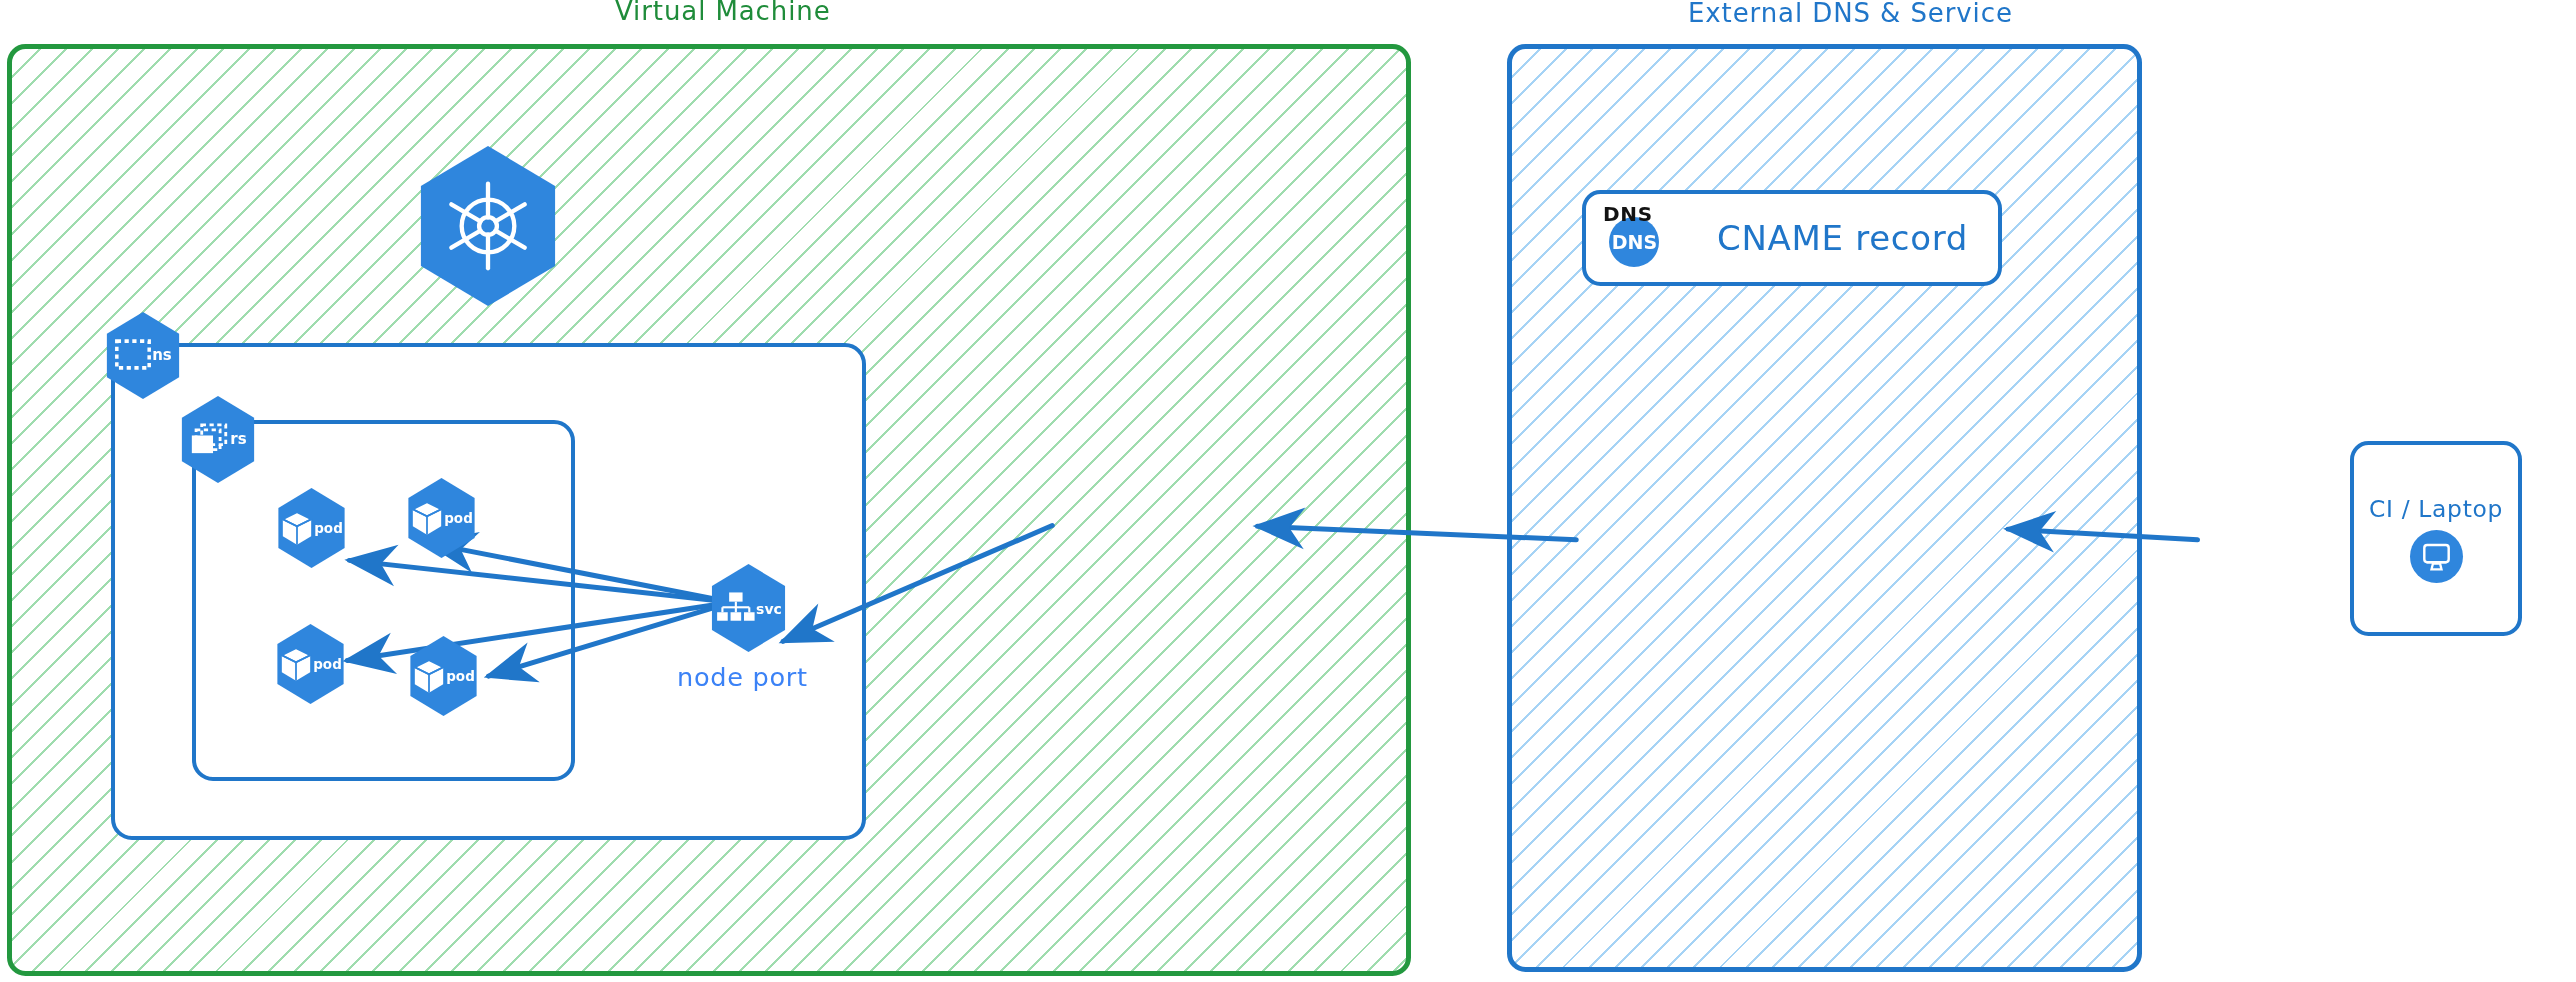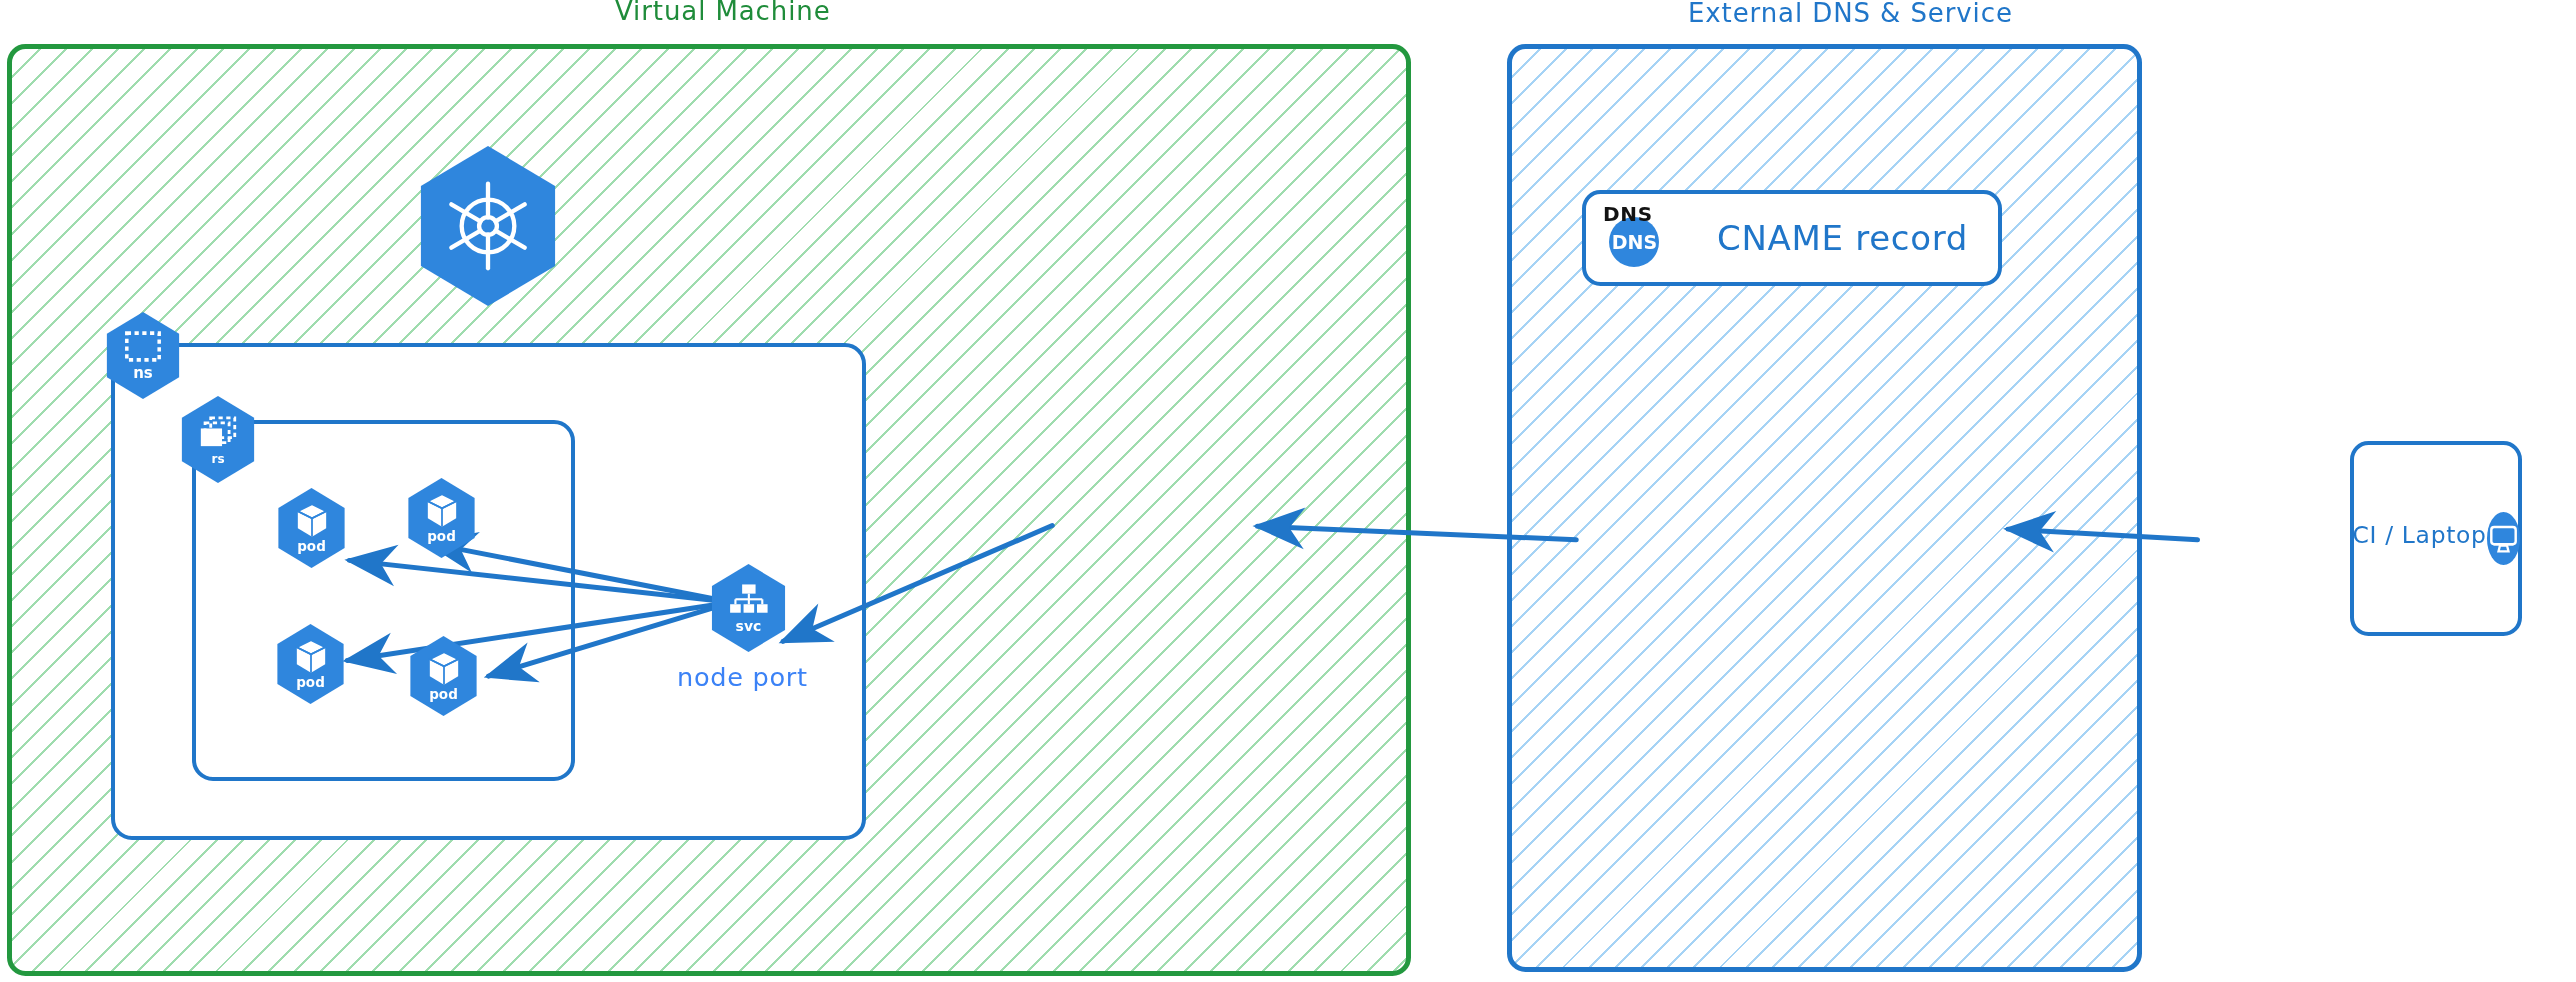--- a/index.html
+++ b/index.html
@@ -51,21 +51,21 @@
   }
   .lbl-green{color:#23983f;font-size:25.6px;letter-spacing:0.7px;}
   .lbl-blue{color:#2076c9;font-size:34px;letter-spacing:0.7px;}
 
   
   .hex{
     position:absolute;
     background:#2f86dd;
     clip-path:polygon(50% 0%,93% 25%,93% 75%,50% 100%,7% 75%,7% 25%);
     filter:drop-shadow(2.1px 2.8px 1.4px rgba(0,0,0,.22));
-    display:flex;flex-direction:column;align-items:center;justify-content:center;
+    display:flex;flex-direction:row;align-items:center;justify-content:center;
   }
   .hex .hexlabel{
     color:#ffffff;font-family:"DejaVu Sans", sans-serif;
     font-weight:600;line-height:1;
   }
 
   
   .hexicon{display:block;}
 
   
@@ -144,21 +144,21 @@
     </svg>
     <span class="hexlabel" style="font-size:15px;margin-top:0.7px;">ns</span>
   </div>
 
   <div class="hex" style="left:176px;top:396px;width:84px;height:87px;">
     <svg class="hexicon" width="41" height="36" viewBox="0 0 58 50" style="margin-bottom:1.4px;">
       <rect x="18" y="5" width="34" height="28" fill="none" stroke="#ffffff" stroke-width="4" stroke-dasharray="6 5"></rect>
       <rect x="10" y="12" width="34" height="28" fill="none" stroke="#ffffff" stroke-width="4" stroke-dasharray="6 5"></rect>
       <rect x="4" y="20" width="30" height="25" fill="#ffffff"></rect>
     </svg>
-    <span class="hexlabel" style="font-size:12px;margin-top:0.7px;">rs</span>
+    <span class="hexlabel" style="font-size:15px;margin-top:0.7px;">rs</span>
   </div>
 
   <div class="hex" style="left:273px;top:488px;width:77px;height:80px;">
     <svg class="hexicon" width="34" height="37" viewBox="0 0 48 52">
       <path d="M24 3 L44 13 L44 37 L24 49 L4 37 L4 13 Z" fill="#ffffff"></path>
       <path d="M24 3 L44 13 L24 23 L4 13 Z" fill="#ffffff" stroke="#2f86dd" stroke-width="2.5"></path>
       <path d="M24 23 L24 49" stroke="#2f86dd" stroke-width="2.5"></path>
       <path d="M4 13 L24 23 L44 13" fill="none" stroke="#2f86dd" stroke-width="2.5"></path>
     </svg>
     <span class="hexlabel" style="font-size:13.5px;margin-top:1.4px;">pod</span>
@@ -216,21 +216,21 @@
 
   <div class="nodebox blueline" style="left:1582px;top:190px;width:420px;height:96px;justify-content:flex-start;">
     <div class="circbadge" style="left:23.4px;top:23.4px;width:50px;height:50px;font-size:19px;">
       <span>DNS</span>
     </div>
     <span class="lbl lbl-blue" style="margin-left:131px;">CNAME record</span>
   </div>
   <div class="caption black" style="left:1603px;top:202px;font-size:20px;font-weight:600;letter-spacing:0.7px;">DNS</div>
 
 
-  <div class="nodebox blueline" style="left:2350px;top:441px;width:172px;height:195px;text-align:center;">
+  <div class="nodebox blueline" style="left:2350px;top:441px;width:172px;height:195px;flex-direction:column;text-align:center;">
     <span class="lbl lbl-blue" style="font-size:23.4px;margin-bottom:7px;">CI / Laptop</span>
     <div style="position:relative;width:53px;height:53px;border-radius:50%;background:#2f86dd;display:flex;align-items:center;justify-content:center;">
       <svg width="33" height="33" viewBox="0 0 46 46">
         <rect x="6" y="7" width="34" height="24" rx="4" fill="none" stroke="#ffffff" stroke-width="3.4"></rect>
         <line x1="9" y1="31" x2="37" y2="31" stroke="#ffffff" stroke-width="3.4"></line>
         <path d="M18 33 L16 41 L30 41 L28 33 Z" fill="none" stroke="#ffffff" stroke-width="3.2"></path>
       </svg>
     </div>
   </div>
 

